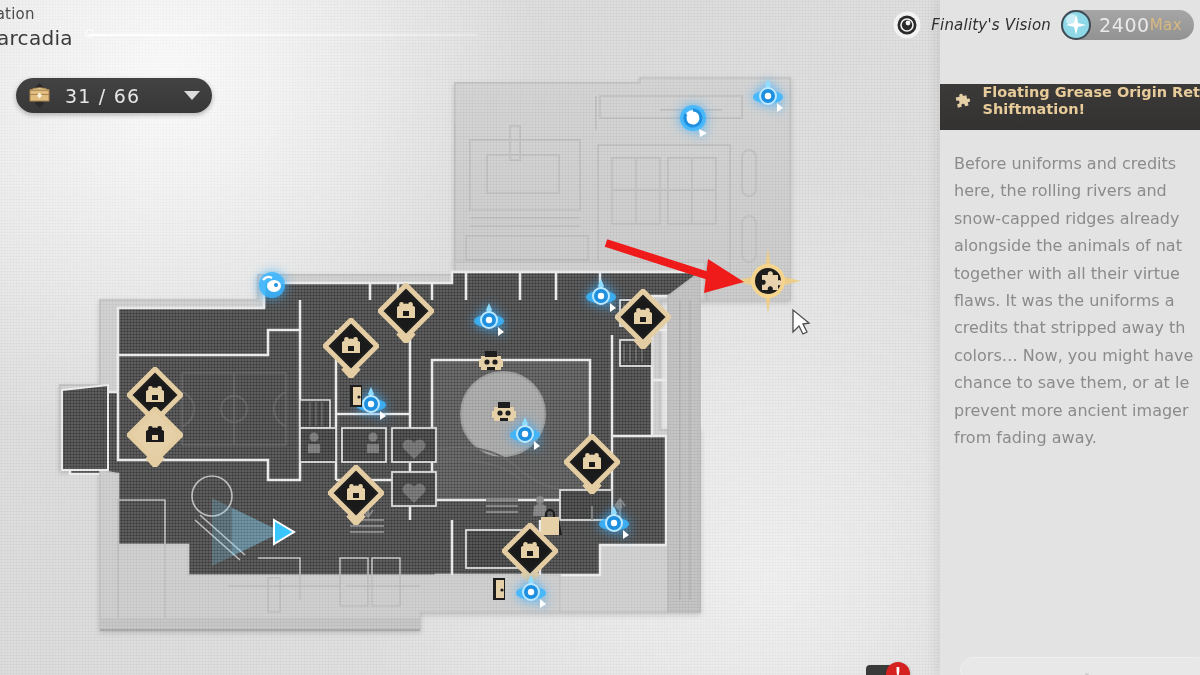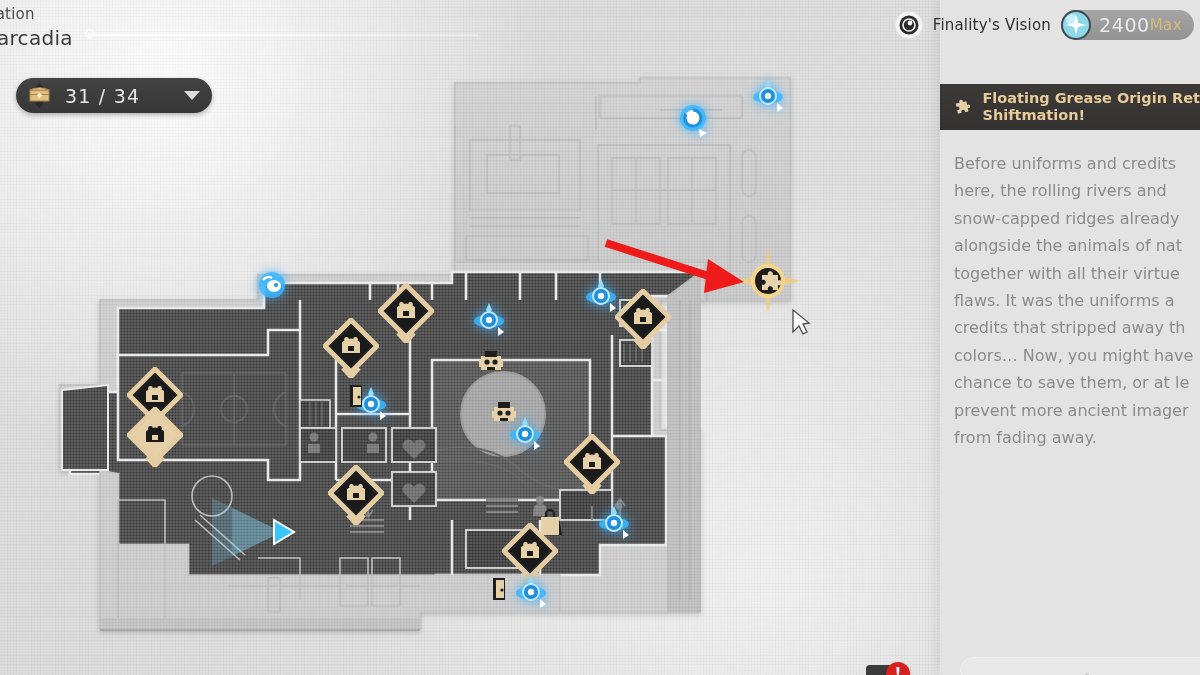--- a/index.html
+++ b/index.html
@@ -66,41 +66,41 @@
     width:0;height:0;border-left:8px solid transparent;border-right:8px solid transparent;
     border-top:9px solid #dcdcdc;
   }
 
   
   #hdr-right{
     position:absolute; right:0; top:8px; height:34px; z-index:40;
     display:flex; align-items:center; gap:10px; padding-right:6px;
   }
   .vision-wrap{ display:flex; align-items:center; gap:9px; }
-  #vision-label{ font-size:15px; color:#2f2f2f; letter-spacing:.2px; }
+  #vision-label{ font-size:15px; color:#2f2f2f; letter-spacing:.2px;font-style:italic; }
   .res-pill{
     display:flex; align-items:center; height:30px;
     border-radius:15px; padding-right:12px;
     background:linear-gradient(180deg,rgba(128,128,128,.62),rgba(104,104,104,.66));
   }
   .res-pill .orb{ margin:0 8px 0 0; }
   .res-val{ font-size:19px; color:#eaeaea; letter-spacing:.6px; }
   .res-max{ font-size:15px; color:#d9b97f; letter-spacing:.4px; }
   .res-plus{ font-size:19px; color:#e3c48e; margin-left:10px; line-height:1; }
 
   
   #info-panel{
     position:absolute; left:940px; top:0; width:260px; height:675px;
     background:#e3e3e3; z-index:25;
     box-shadow:-4px 0 12px rgba(0,0,0,.08);
   }
   #panel-header{
     position:absolute; left:0; top:84px; width:260px; height:46px;
     background:linear-gradient(180deg,#3c3a38,#343230);
-    display:flex; align-items:center; padding-left:12px; overflow:hidden;
+    display:flex; align-items:flex-start; padding-left:12px; overflow:hidden;
   }
   #panel-title{
     margin-left:11px; font-size:14.5px; font-weight:bold; color:#e7cb9a;
     line-height:17px; white-space:nowrap;
   }
   #panel-title span{ display:block; }
   #panel-body{
     position:absolute; left:14px; top:150px; width:252px;
     font-size:16px; line-height:27.4px; color:#8b8b8b;
     white-space:nowrap; overflow:hidden;
@@ -516,21 +516,21 @@
 
 <div id="chest-pill">
   <svg width="27" height="27" viewBox="0 0 27 27">
     <path d="M13.5,1 L18,5.5 L13.5,10 L9,5.5 Z" fill="#2b2b2b"></path>
     <path d="M13.5,17 L18,21.5 L13.5,26 L9,21.5 Z" fill="#2b2b2b"></path>
     <rect x="4" y="8" width="19" height="11" fill="#e0bd7e" stroke="#a8854e" stroke-width="1"></rect>
     <path d="M4,8 Q13.5,3.5 23,8 Z" fill="#f0d7a4" stroke="#a8854e" stroke-width="1"></path>
     <path d="M4,12.5 h19" stroke="#a8854e" stroke-width="1"></path>
     <path d="M13.5,10.5 L16,13.5 L13.5,16.5 L11,13.5 Z" fill="#fff4dd"></path>
   </svg>
-  <div class="cnt">31 / 34</div>
+  <div class="cnt">31 / 66</div>
   <div class="chev"></div>
 </div>
 
 <div id="hdr-right">
 
   <div class="vision-wrap">
     <svg width="30" height="30">
       <circle cx="15" cy="15" r="14" fill="#f3f3f3" stroke="#dddddd" stroke-width="1"></circle>
       <circle cx="15" cy="15" r="9.5" fill="#2b2b2b"></circle>
       <circle cx="15" cy="15" r="6" fill="none" stroke="#f3f3f3" stroke-width="1.6"></circle>

